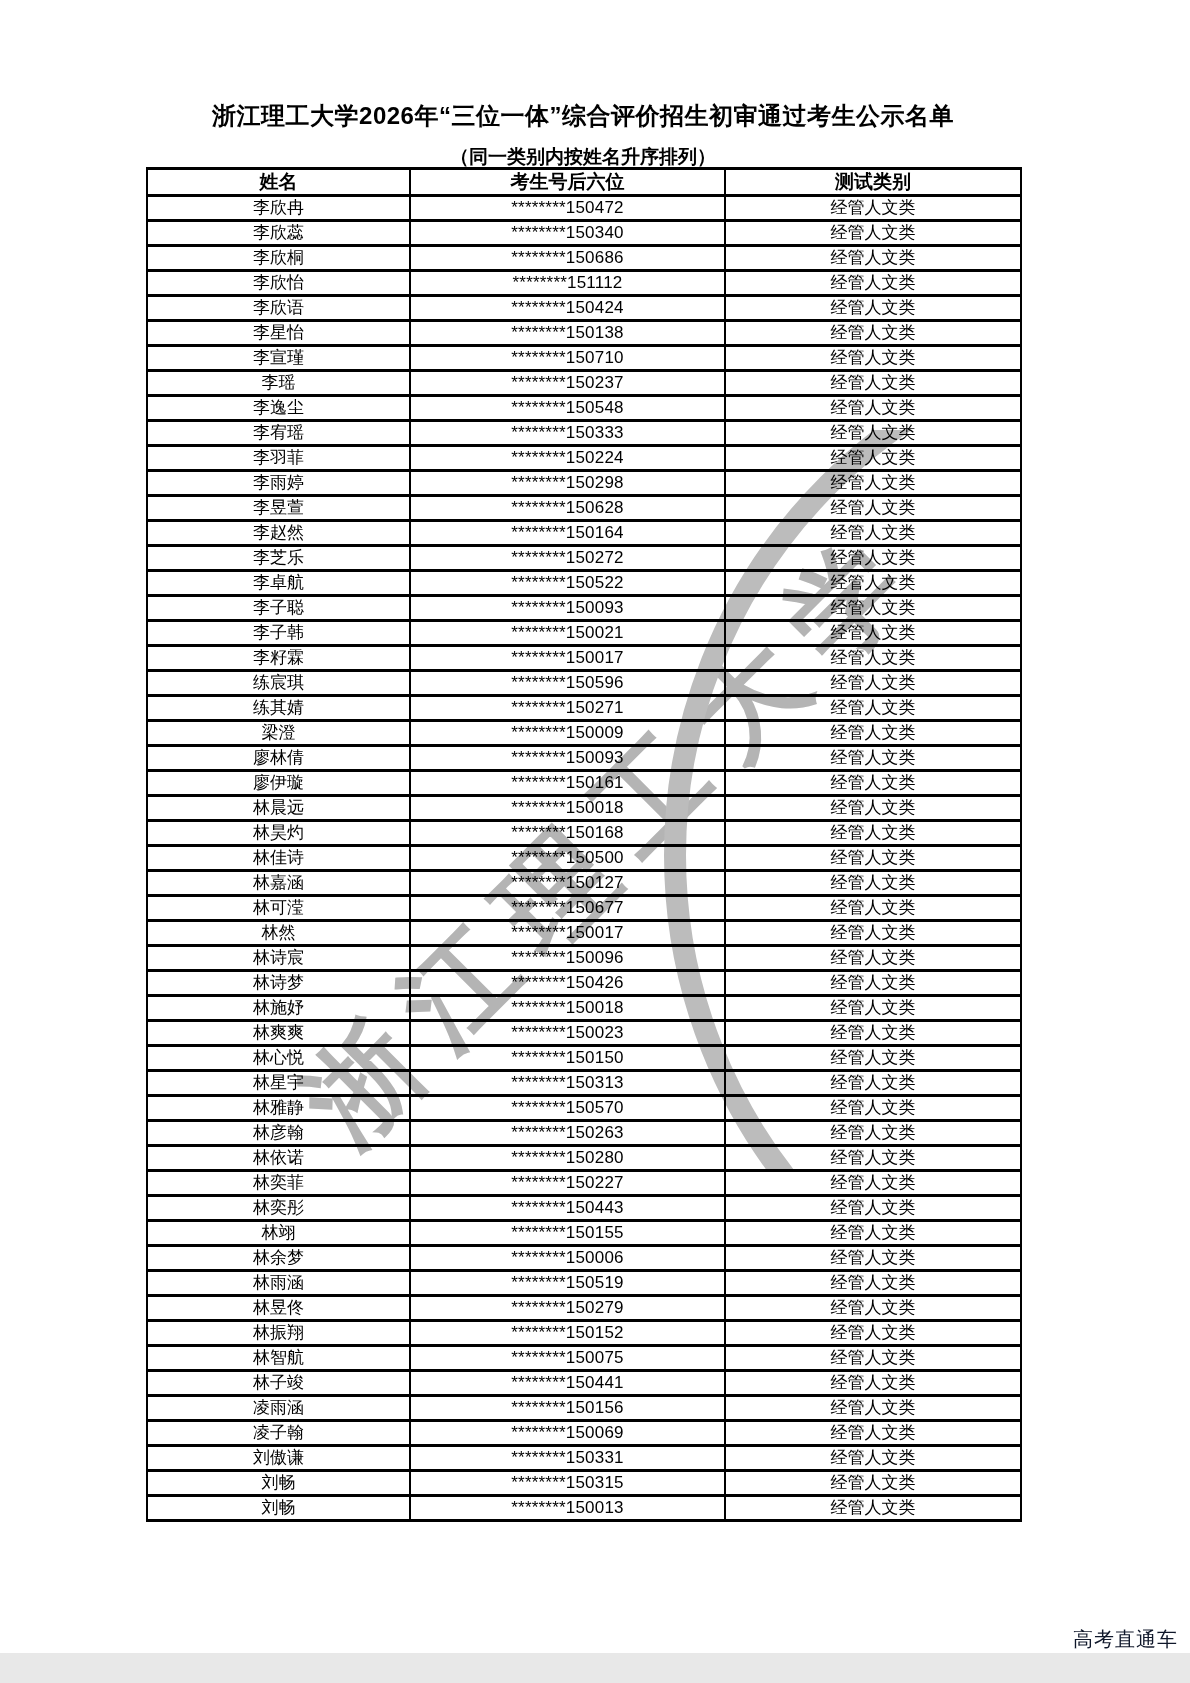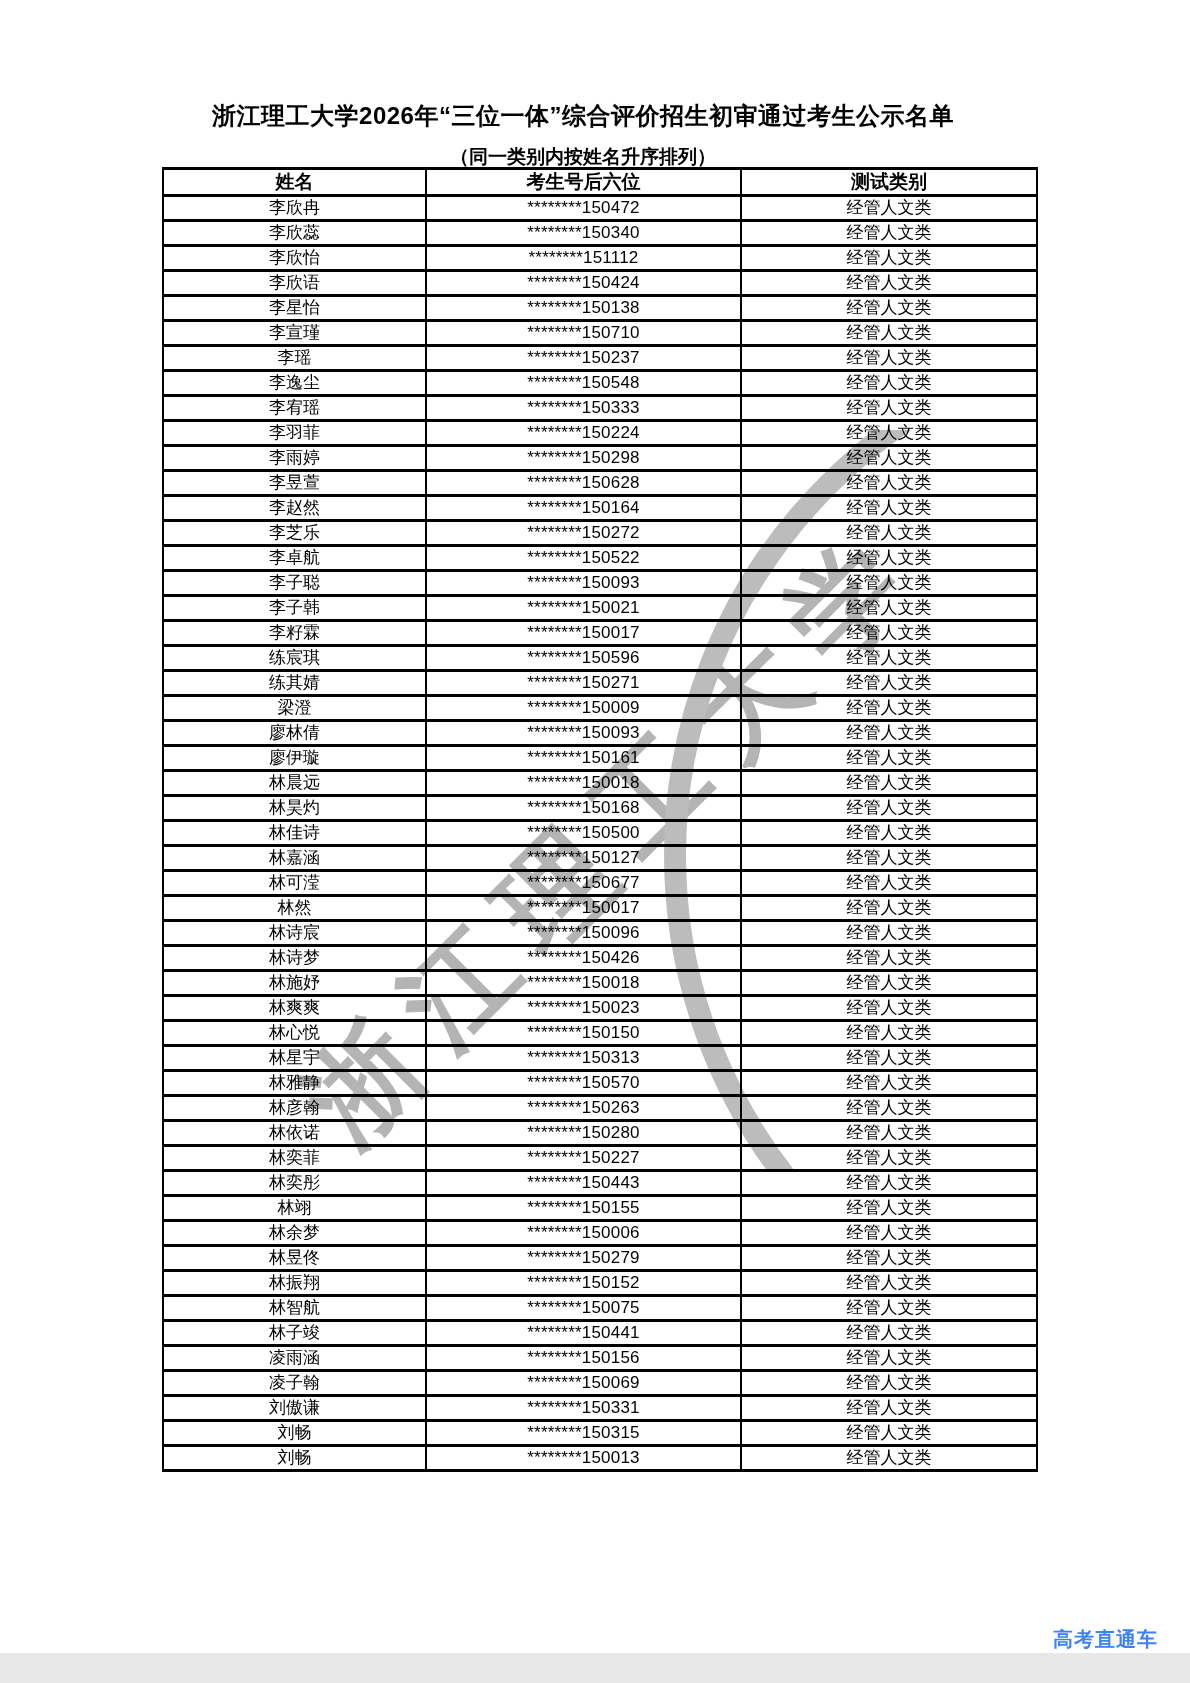--- a/index.html
+++ b/index.html
@@ -34,21 +34,21 @@
     font-size:110px;font-weight:bold;letter-spacing:26px;
     white-space:nowrap;color:#b4b4b4;line-height:120px;text-align:center;
   }
   .wm-circle{
     position:absolute;left:384px;top:-110px;width:1070px;height:1070px;
     border:22px solid #bcbcbc;border-radius:50%;
     box-sizing:border-box;
   }
   
   table.roster{
-    position:absolute;left:162px;top:167px;width:874px;
+    position:absolute;left:146px;top:167px;width:874px;
     border-collapse:collapse;table-layout:fixed;
     background:transparent;z-index:2;
   }
   table.roster col.c1{width:263px;}
   table.roster col.c2{width:315px;}
   table.roster col.c3{width:296px;}
   table.roster th,
   table.roster td{
     border:2px solid #000;
     border-top-width:3px;border-bottom-width:3px;
@@ -57,22 +57,22 @@
   }
   table.roster th{
     height:24px;font-size:19px;font-weight:bold;line-height:24px;
   }
   table.roster td{
     height:22px;font-size:17px;line-height:22px;
   }
   td.num{font-size:17px;letter-spacing:0.2px;}
   
   .footer-brand{
-    position:absolute;right:32px;top:1626px;
-    font-size:20px;font-weight:bold;color:#3b82f6;
+    position:absolute;right:12px;top:1626px;
+    font-size:20px;font-weight:normal;color:#0f172a;
     letter-spacing:1px;z-index:3;
   }
 </style>
 </head>
 <body>
 
 <div class="page">
 
   <div class="title-block">
     <div class="title-main">浙江理工大学2026年“三位一体”综合评价招生初审通过考生公示名单</div>
@@ -102,20 +102,25 @@
           <td>李欣冉</td>
           <td class="num">********150472</td>
           <td>经管人文类</td>
         </tr>
         <tr>
           <td>李欣蕊</td>
           <td class="num">********150340</td>
           <td>经管人文类</td>
         </tr>
         <tr>
+          <td>李欣桐</td>
+          <td class="num">********150686</td>
+          <td>经管人文类</td>
+        </tr>
+        <tr>
           <td>李欣怡</td>
           <td class="num">********151112</td>
           <td>经管人文类</td>
         </tr>
         <tr>
           <td>李欣语</td>
           <td class="num">********150424</td>
           <td>经管人文类</td>
         </tr>
         <tr>
@@ -302,20 +307,25 @@
           <td>林翊</td>
           <td class="num">********150155</td>
           <td>经管人文类</td>
         </tr>
         <tr>
           <td>林余梦</td>
           <td class="num">********150006</td>
           <td>经管人文类</td>
         </tr>
         <tr>
+          <td>林雨涵</td>
+          <td class="num">********150519</td>
+          <td>经管人文类</td>
+        </tr>
+        <tr>
           <td>林昱佟</td>
           <td class="num">********150279</td>
           <td>经管人文类</td>
         </tr>
         <tr>
           <td>林振翔</td>
           <td class="num">********150152</td>
           <td>经管人文类</td>
         </tr>
         <tr>

